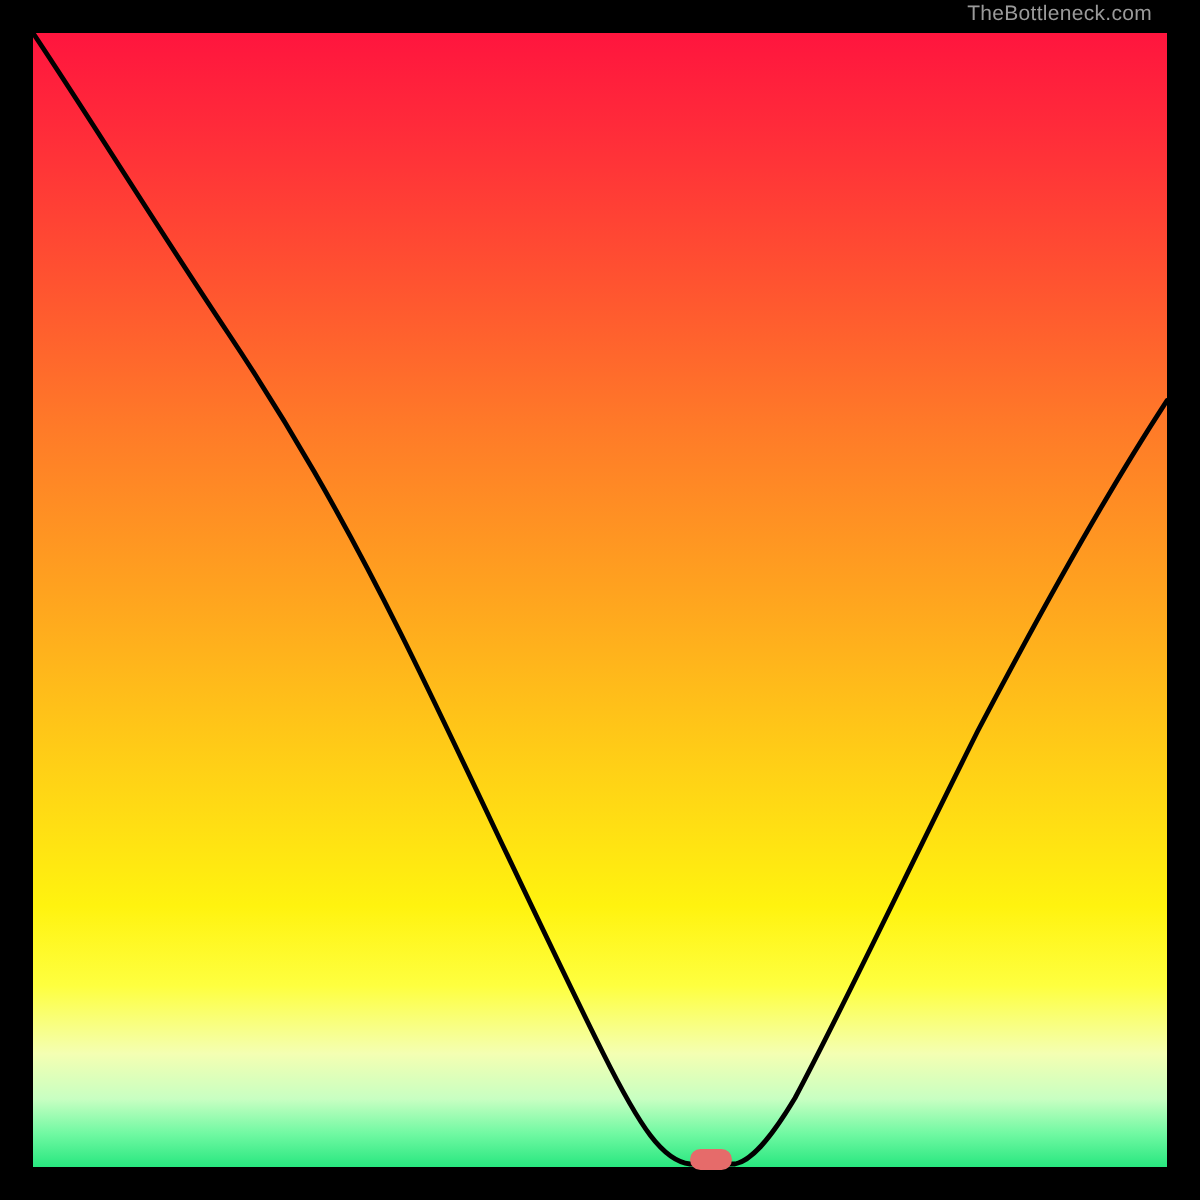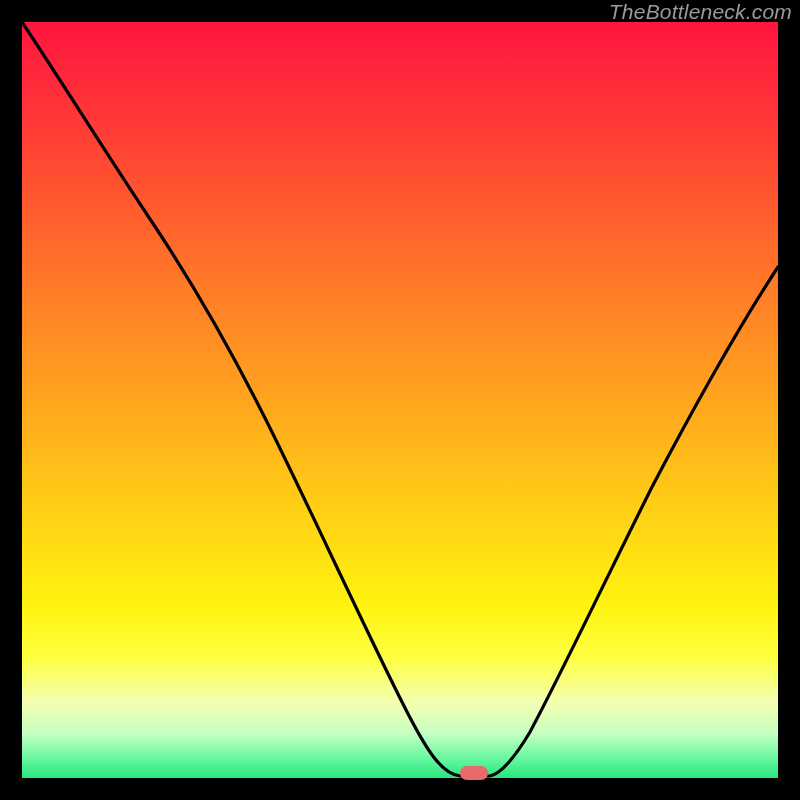--- a/index.html
+++ b/index.html
@@ -37,27 +37,26 @@
       #feff3f 84%,
       #f4ffb2 90%,
       #c8ffc2 94%,
       #72f9a3 97%,
       #28e77f 100%
     );
   }
   .watermark {
     position: absolute;
     top: 0px;
-    right: 8px;
+    right: 32px;
     color: #9a9a9a;
-    font-size: 21px;
+    font-size: 14px;
     font-weight: 500;
     letter-spacing: 0.2px;
     white-space: nowrap;
-    font-style: italic;
   }
   svg {
     position: absolute;
     left: 0;
     top: 0;
   }
   .marker {
     position: absolute;
     width: 28px;
     height: 14px;

